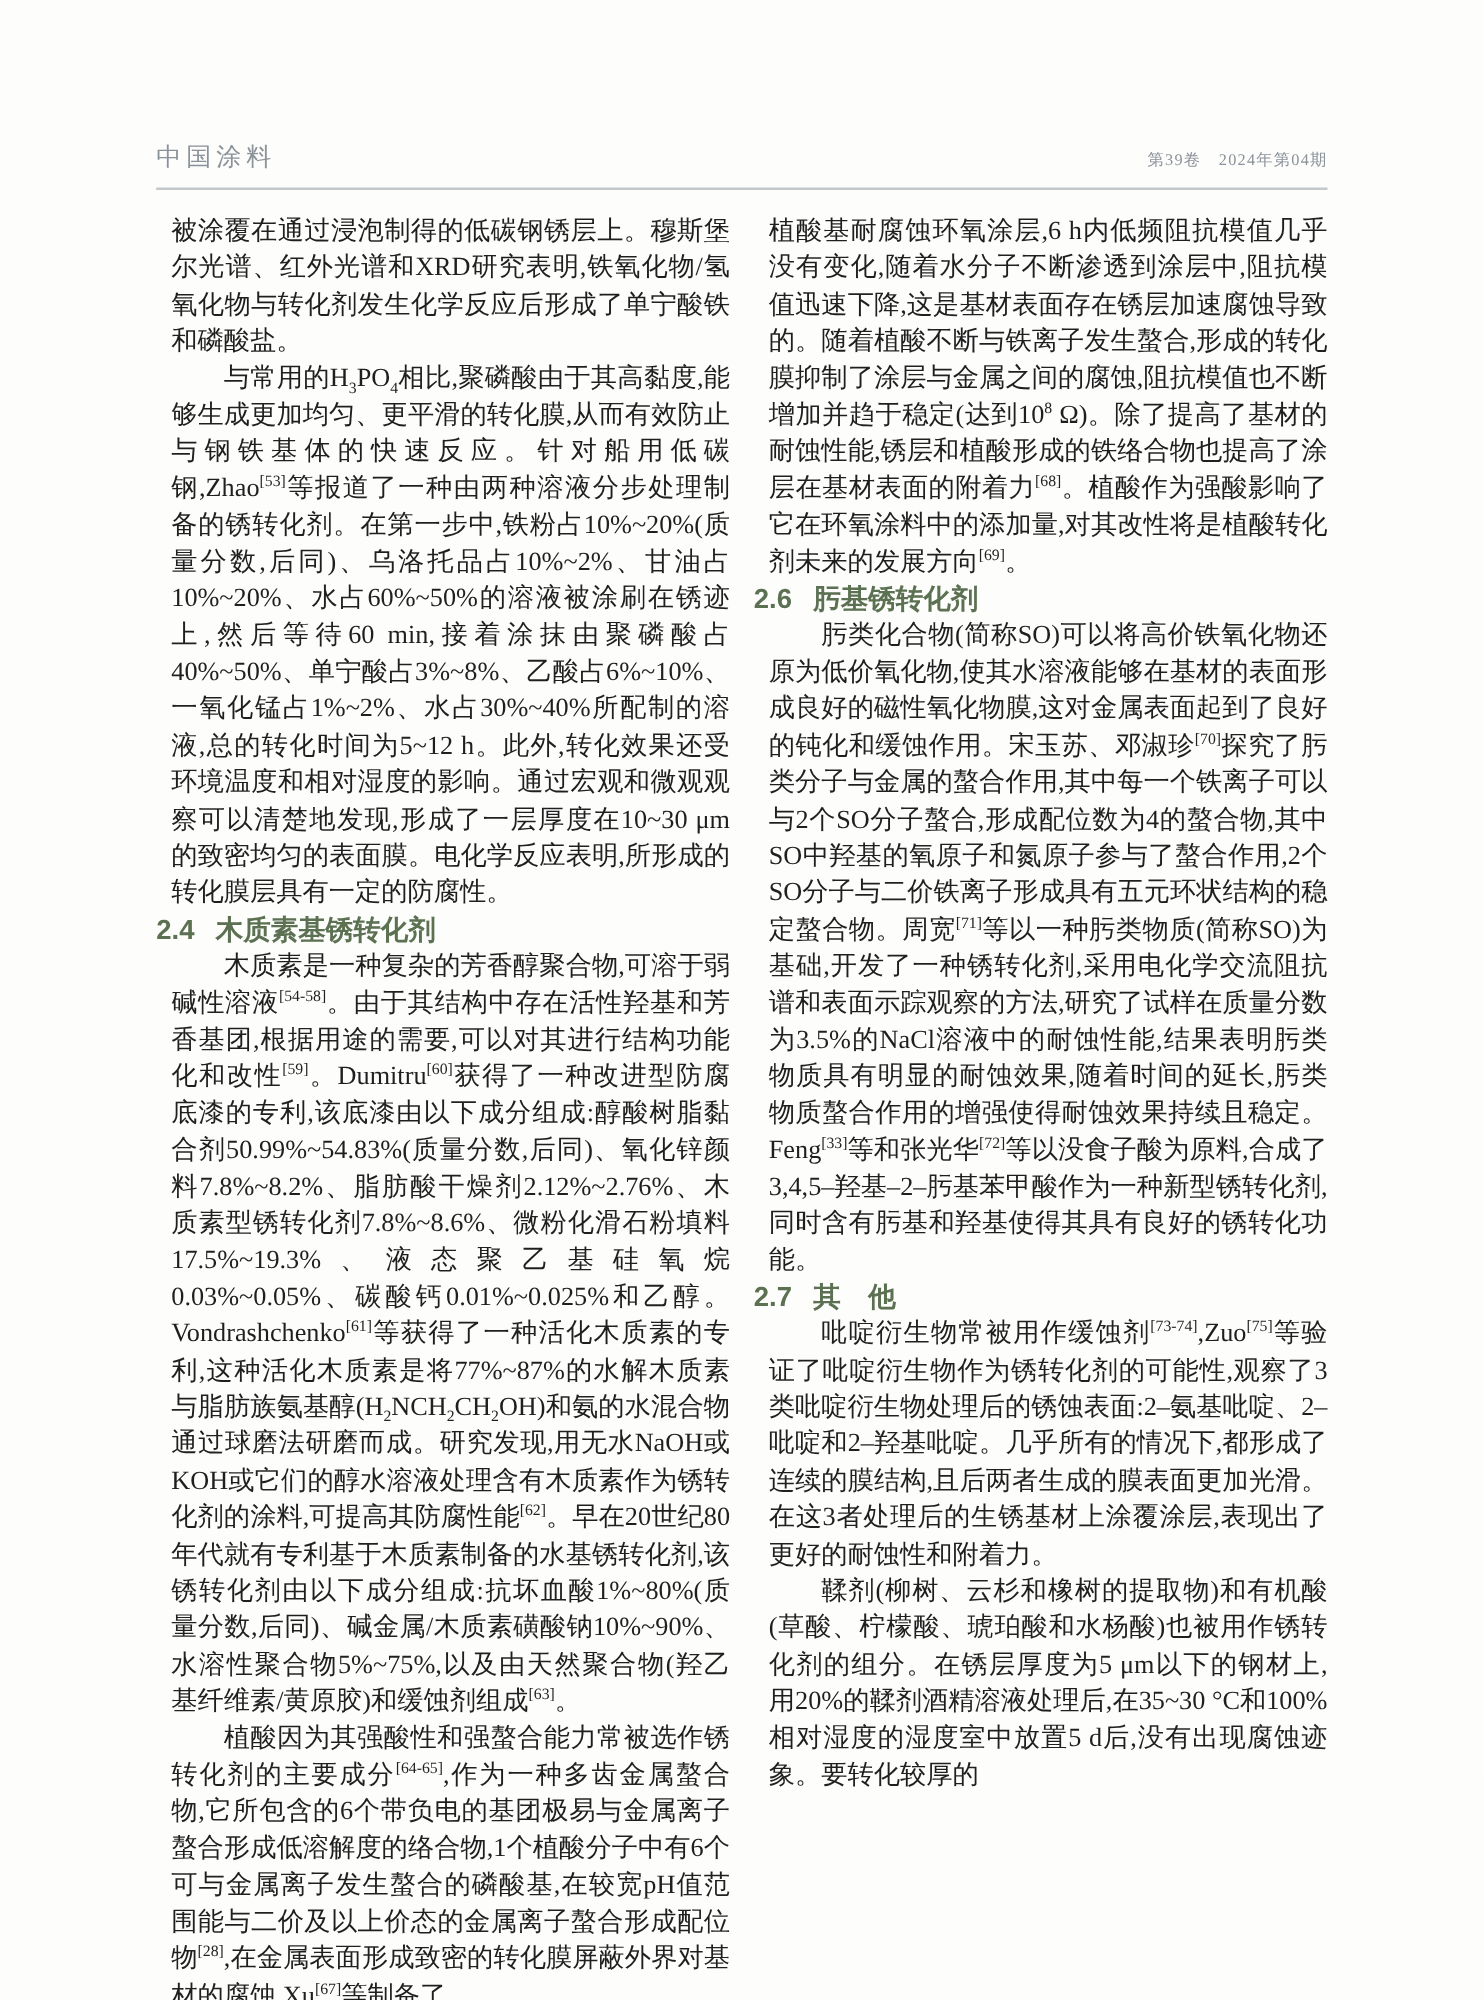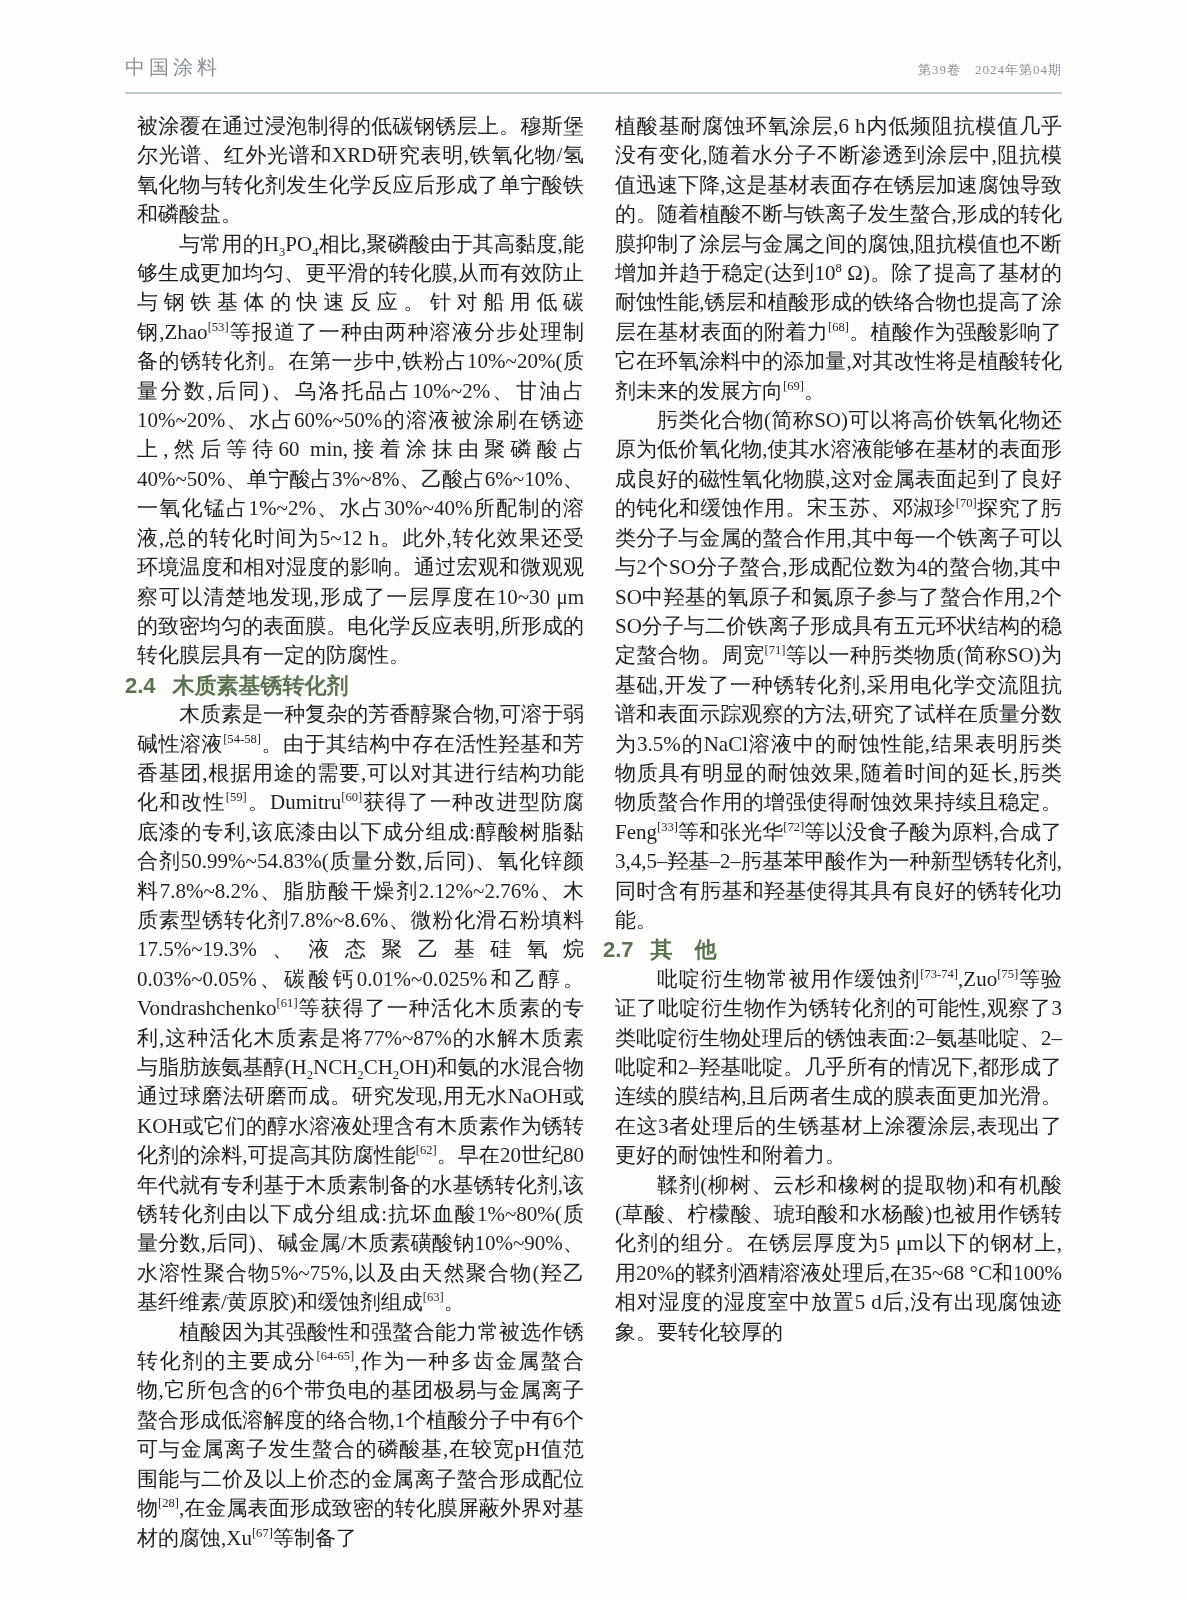--- a/index.html
+++ b/index.html
@@ -9,21 +9,21 @@
     width: 1187px;
     height: 1600px;
     background: #fdfdfc;
     overflow: hidden;
     font-family: "Liberation Serif", serif;
     color: #1f1f1f;
   }
   
   .page-header {
     margin: 0 125px;
-    padding-top: 54px;
+    padding-top: 112px;
     padding-bottom: 11px;
     border-bottom: 2px solid #c3c8cd;
     display: flex;
     justify-content: space-between;
     align-items: baseline;
   }
   .journal-name {
     font-size: 20px;
     letter-spacing: 4px;
     color: #8b9299;
@@ -78,21 +78,22 @@
     <div class="col">
       <p class="body-p">被涂覆在通过浸泡制得的低碳钢锈层上。穆斯堡尔光谱、红外光谱和XRD研究表明,铁氧化物/氢氧化物与转化剂发生化学反应后形成了单宁酸铁和磷酸盐。</p>
       <p class="body-p indent">与常用的H<sub>3</sub>PO<sub>4</sub>相比,聚磷酸由于其高黏度,能够生成更加均匀、更平滑的转化膜,从而有效防止与钢铁基体的快速反应。针对船用低碳钢,Zhao<sup>[53]</sup>等报道了一种由两种溶液分步处理制备的锈转化剂。在第一步中,铁粉占10%~20%(质量分数,后同)、乌洛托品占10%~2%、甘油占10%~20%、水占60%~50%的溶液被涂刷在锈迹上,然后等待60 min,接着涂抹由聚磷酸占40%~50%、单宁酸占3%~8%、乙酸占6%~10%、一氧化锰占1%~2%、水占30%~40%所配制的溶液,总的转化时间为5~12 h。此外,转化效果还受环境温度和相对湿度的影响。通过宏观和微观观察可以清楚地发现,形成了一层厚度在10~30 μm的致密均匀的表面膜。电化学反应表明,所形成的转化膜层具有一定的防腐性。</p>
       <h3 class="sec-h"><span class="sec-num">2.4</span><span>木质素基锈转化剂</span></h3>
       <p class="body-p indent">木质素是一种复杂的芳香醇聚合物,可溶于弱碱性溶液<sup>[54-58]</sup>。由于其结构中存在活性羟基和芳香基团,根据用途的需要,可以对其进行结构功能化和改性<sup>[59]</sup>。Dumitru<sup>[60]</sup>获得了一种改进型防腐底漆的专利,该底漆由以下成分组成:醇酸树脂黏合剂50.99%~54.83%(质量分数,后同)、氧化锌颜料7.8%~8.2%、脂肪酸干燥剂2.12%~2.76%、木质素型锈转化剂7.8%~8.6%、微粉化滑石粉填料17.5%~19.3%、液态聚乙基硅氧烷0.03%~0.05%、碳酸钙0.01%~0.025%和乙醇。Vondrashchenko<sup>[61]</sup>等获得了一种活化木质素的专利,这种活化木质素是将77%~87%的水解木质素与脂肪族氨基醇(H<sub>2</sub>NCH<sub>2</sub>CH<sub>2</sub>OH)和氨的水混合物通过球磨法研磨而成。研究发现,用无水NaOH或KOH或它们的醇水溶液处理含有木质素作为锈转化剂的涂料,可提高其防腐性能<sup>[62]</sup>。早在20世纪80年代就有专利基于木质素制备的水基锈转化剂,该锈转化剂由以下成分组成:抗坏血酸1%~80%(质量分数,后同)、碱金属/木质素磺酸钠10%~90%、水溶性聚合物5%~75%,以及由天然聚合物(羟乙基纤维素/黄原胶)和缓蚀剂组成<sup>[63]</sup>。</p>
       <p class="body-p indent">植酸因为其强酸性和强螯合能力常被选作锈转化剂的主要成分<sup>[64-65]</sup>,作为一种多齿金属螯合物,它所包含的6个带负电的基团极易与金属离子螯合形成低溶解度的络合物,1个植酸分子中有6个可与金属离子发生螯合的磷酸基,在较宽pH值范围能与二价及以上价态的金属离子螯合形成配位物<sup>[28]</sup>,在金属表面形成致密的转化膜屏蔽外界对基材的腐蚀,Xu<sup>[67]</sup>等制备了</p>
     </div>
 
     <div class="col">
       <p class="body-p">植酸基耐腐蚀环氧涂层,6 h内低频阻抗模值几乎没有变化,随着水分子不断渗透到涂层中,阻抗模值迅速下降,这是基材表面存在锈层加速腐蚀导致的。随着植酸不断与铁离子发生螯合,形成的转化膜抑制了涂层与金属之间的腐蚀,阻抗模值也不断增加并趋于稳定(达到10<sup>8</sup> Ω)。除了提高了基材的耐蚀性能,锈层和植酸形成的铁络合物也提高了涂层在基材表面的附着力<sup>[68]</sup>。植酸作为强酸影响了它在环氧涂料中的添加量,对其改性将是植酸转化剂未来的发展方向<sup>[69]</sup>。</p>
+      <h3 class="sec-h"><span class="sec-num">2.6</span><span>肟基锈转化剂</span></h3>
       <p class="body-p indent">肟类化合物(简称SO)可以将高价铁氧化物还原为低价氧化物,使其水溶液能够在基材的表面形成良好的磁性氧化物膜,这对金属表面起到了良好的钝化和缓蚀作用。宋玉苏、邓淑珍<sup>[70]</sup>探究了肟类分子与金属的螯合作用,其中每一个铁离子可以与2个SO分子螯合,形成配位数为4的螯合物,其中SO中羟基的氧原子和氮原子参与了螯合作用,2个SO分子与二价铁离子形成具有五元环状结构的稳定螯合物。周宽<sup>[71]</sup>等以一种肟类物质(简称SO)为基础,开发了一种锈转化剂,采用电化学交流阻抗谱和表面示踪观察的方法,研究了试样在质量分数为3.5%的NaCl溶液中的耐蚀性能,结果表明肟类物质具有明显的耐蚀效果,随着时间的延长,肟类物质螯合作用的增强使得耐蚀效果持续且稳定。Feng<sup>[33]</sup>等和张光华<sup>[72]</sup>等以没食子酸为原料,合成了3,4,5–羟基–2–肟基苯甲酸作为一种新型锈转化剂,同时含有肟基和羟基使得其具有良好的锈转化功能。</p>
       <h3 class="sec-h"><span class="sec-num">2.7</span><span>其　他</span></h3>
       <p class="body-p indent">吡啶衍生物常被用作缓蚀剂<sup>[73-74]</sup>,Zuo<sup>[75]</sup>等验证了吡啶衍生物作为锈转化剂的可能性,观察了3类吡啶衍生物处理后的锈蚀表面:2–氨基吡啶、2–吡啶和2–羟基吡啶。几乎所有的情况下,都形成了连续的膜结构,且后两者生成的膜表面更加光滑。在这3者处理后的生锈基材上涂覆涂层,表现出了更好的耐蚀性和附着力。</p>
-      <p class="body-p indent">鞣剂(柳树、云杉和橡树的提取物)和有机酸(草酸、柠檬酸、琥珀酸和水杨酸)也被用作锈转化剂的组分。在锈层厚度为5 μm以下的钢材上,用20%的鞣剂酒精溶液处理后,在35~68 °C和100%相对湿度的湿度室中放置5 d后,没有出现腐蚀迹象。要转化较厚的</p>
+      <p class="body-p indent">鞣剂(柳树、云杉和橡树的提取物)和有机酸(草酸、柠檬酸、琥珀酸和水杨酸)也被用作锈转化剂的组分。在锈层厚度为5 μm以下的钢材上,用20%的鞣剂酒精溶液处理后,在35~30 °C和100%相对湿度的湿度室中放置5 d后,没有出现腐蚀迹象。要转化较厚的</p>
     </div>
 
   </div>
 
 </div>
 
 </body></html>

